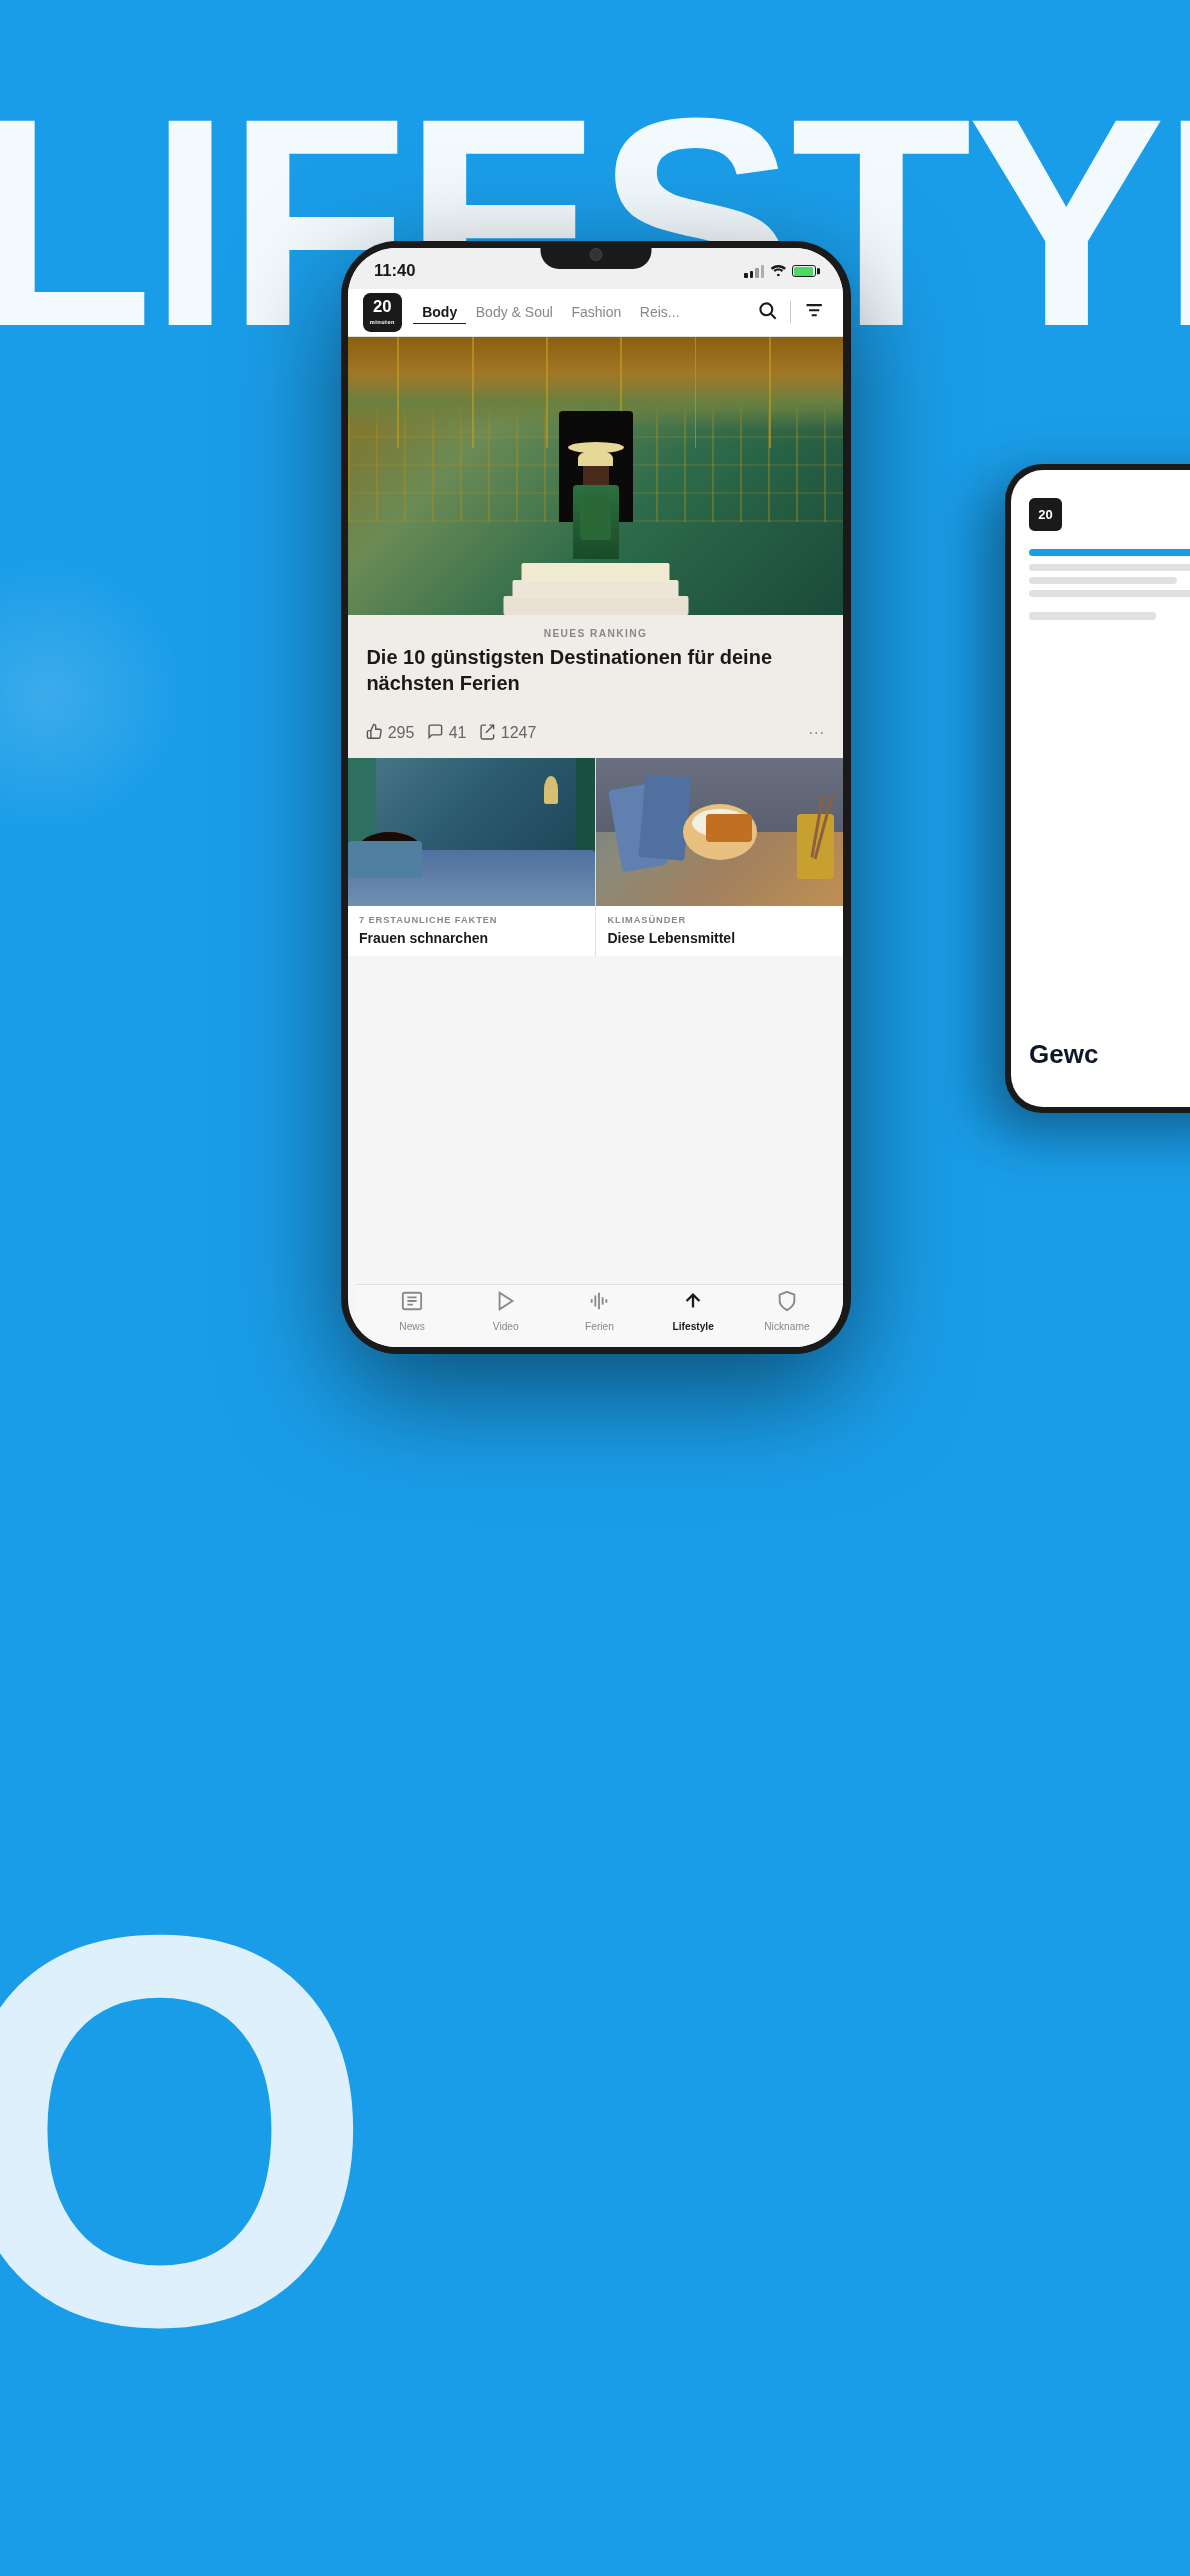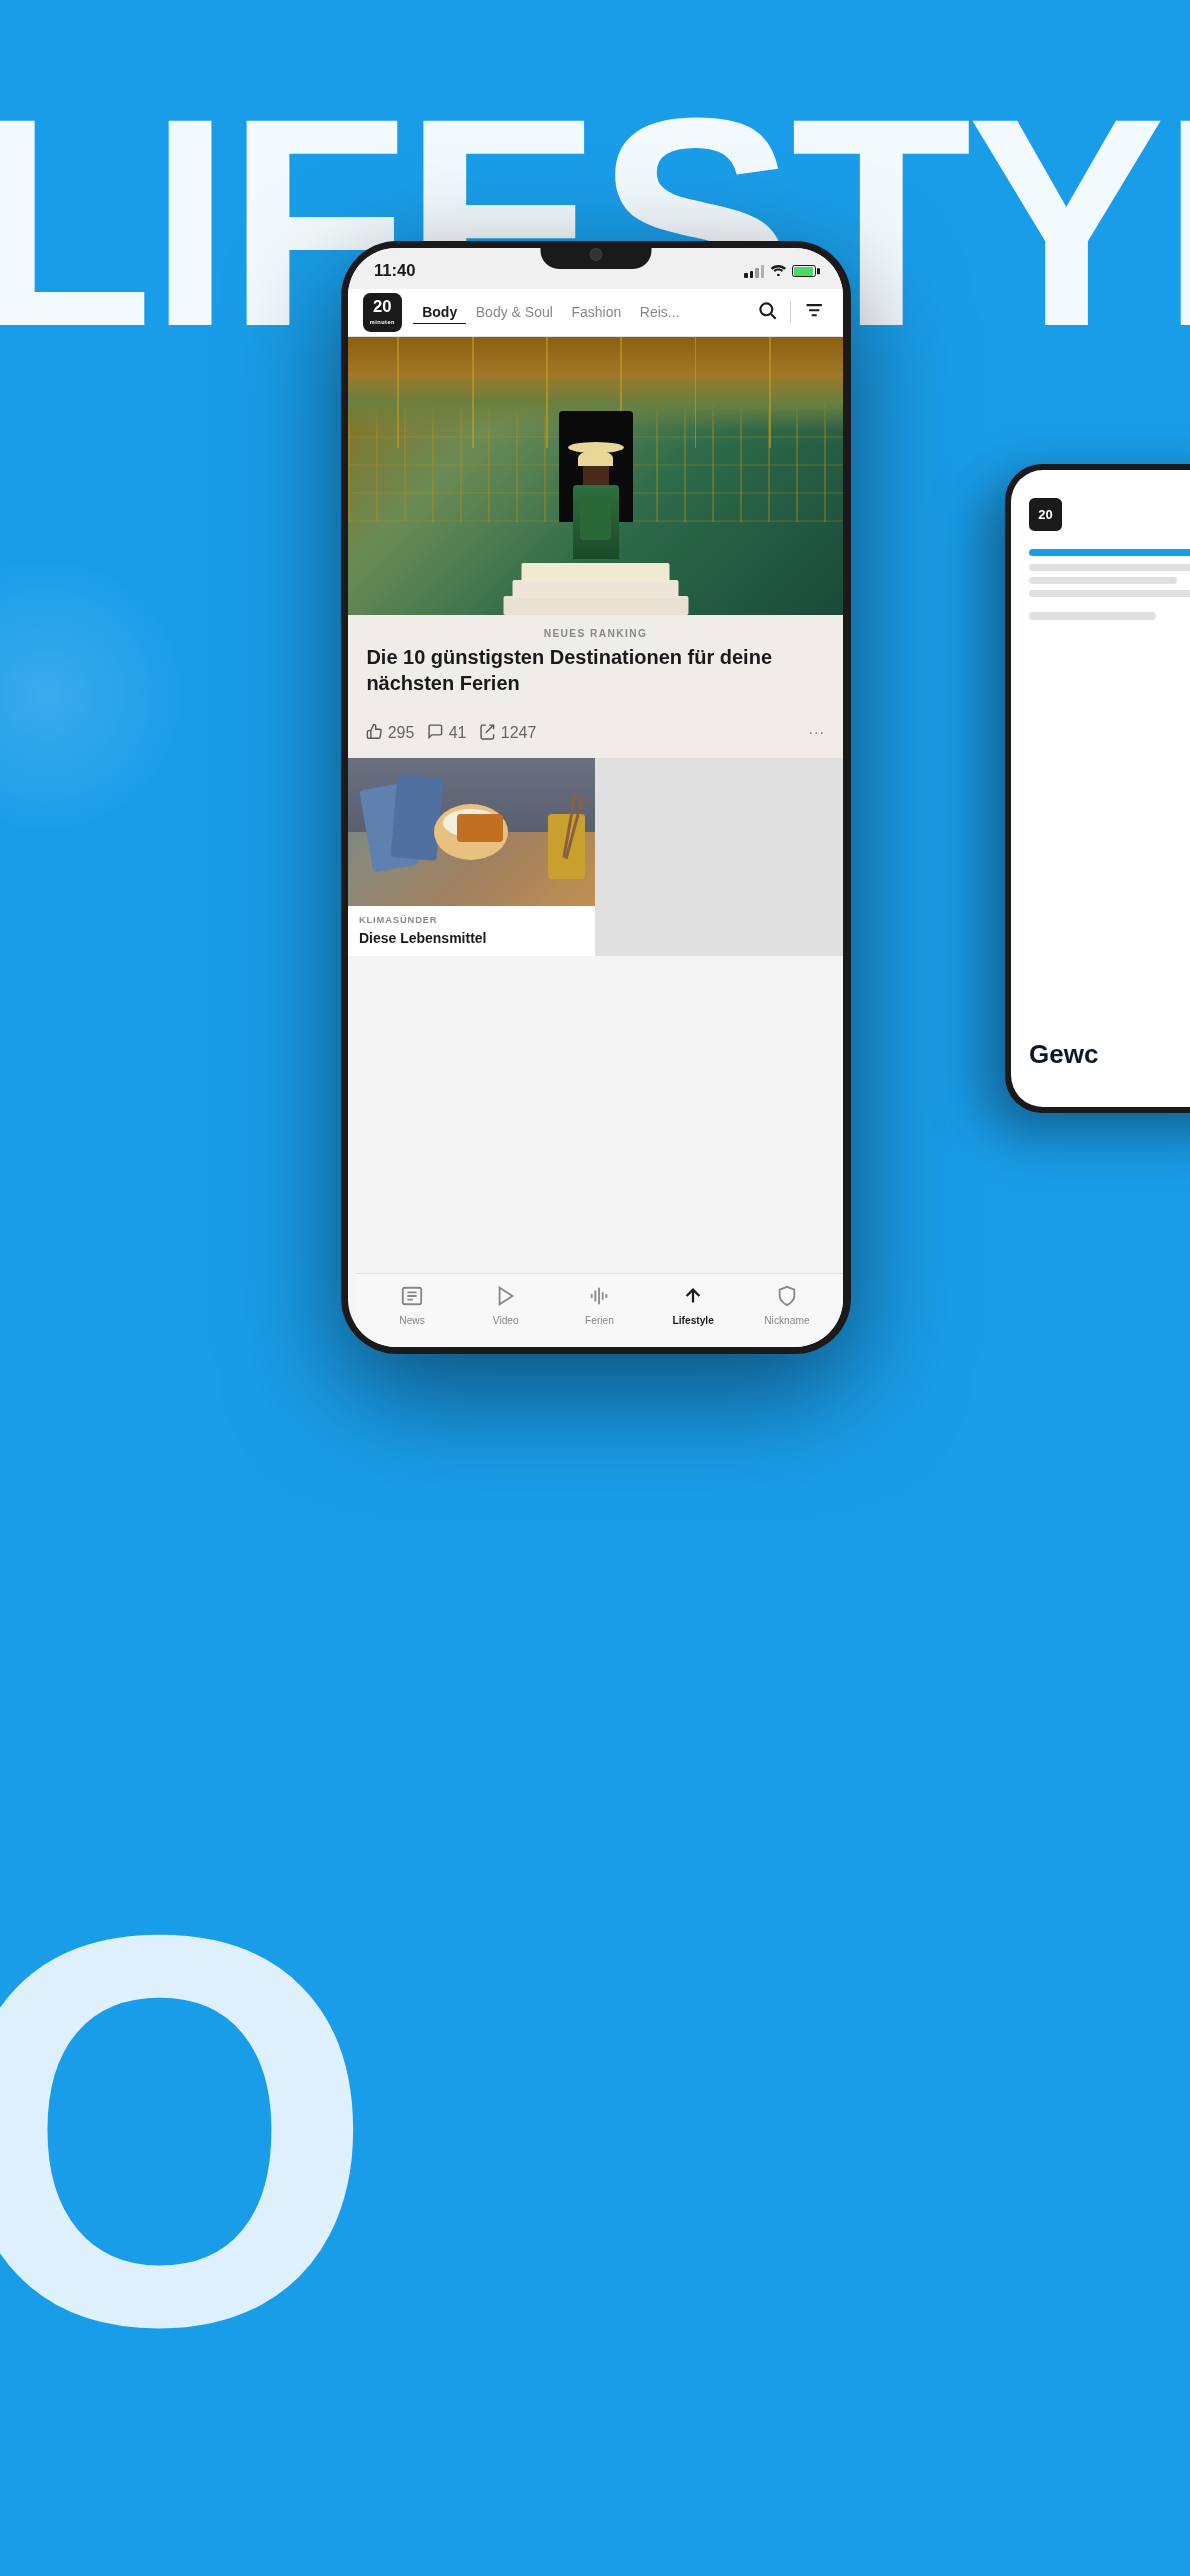--- a/index.html
+++ b/index.html
@@ -411,21 +411,21 @@
       color: #1a1a1a;
       line-height: 1.3;
     }
 
     
     .bottom-bar {
       position: absolute;
       bottom: 0;
       left: 8px;
       right: 0;
-      height: 74px;
+      height: 63px;
       background: #f8f8f8;
       border-top: 0.9px solid #e0e0e0;
       display: flex;
       align-items: center;
       justify-content: flex-start;
       padding: 0 9.3px 9.3px;
     }
 
     .tab-item {
       display: flex;
@@ -703,20 +703,47 @@
               </svg>
             </span>
             <span>1247</span>
           </div>
           <div class="more-btn">···</div>
         </div>
       </div>
 
       <div class="cards-grid">
 
+        <div class="card">
+          <div class="card-image">
+            <div class="card-img-sleeping">
+
+              <div style="position:absolute;bottom:0;left:0;right:0;height:100%;background:linear-gradient(135deg,#4a7a8a 0%,#2d5d70 40%,#1a3d50 100%);"></div>
+
+              <div style="position:absolute;top:0;left:0;width:28px;height:100%;background:#2d7060;"></div>
+              <div style="position:absolute;top:0;right:0;width:18.5px;height:100%;background:#1a5040;"></div>
+
+              <div style="position:absolute;top:18.5px;right:37px;width:14px;height:28px;background:#d4c070;border-radius:50% 50% 10% 10%;"></div>
+
+              <div style="position:absolute;bottom:28px;left:18.5px;width:56px;height:46px;background:#8B6050;border-radius:50%;"></div>
+
+              <div style="position:absolute;bottom:37px;left:9.3px;width:65px;height:37px;background:#1a0a05;border-radius:50%;"></div>
+
+              <div style="position:absolute;bottom:39px;left:20.4px;width:37px;height:9.3px;background:#c0c0c0;border-radius:1.9px;opacity:0.8;"></div>
+
+              <div style="position:absolute;bottom:0;left:0;right:0;height:56px;background:linear-gradient(to top,#7090b0,#5070a0);border-radius:3.7px 3.7px 0 0;"></div>
+
+              <div style="position:absolute;bottom:28px;left:0;width:74px;height:37px;background:#5080a0;border-radius:3.7px;"></div>
+            </div>
+          </div>
+          <div class="card-content">
+            <div class="card-label">7 ERSTAUNLICHE FAKTEN</div>
+            <div class="card-title">Frauen schnarchen</div>
+          </div>
+        </div>
 
         <div class="card">
           <div class="card-image">
             <div class="card-img-food">
 
               <div style="position:absolute;top:0;left:0;right:0;height:74px;background:linear-gradient(to bottom,#6a7080,#5a6070);"></div>
 
               <div style="position:absolute;top:28px;left:18.5px;width:46px;height:83px;background:#6080b0;border-radius:3.7px;transform:rotate(-10deg);"></div>
               <div style="position:absolute;top:18.5px;left:46px;width:46px;height:83px;background:#5070a0;border-radius:3.7px;transform:rotate(5deg);"></div>
 

